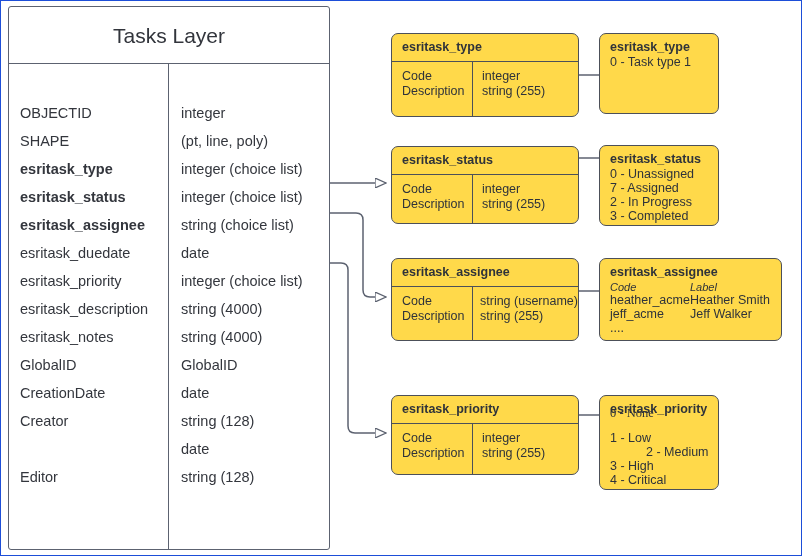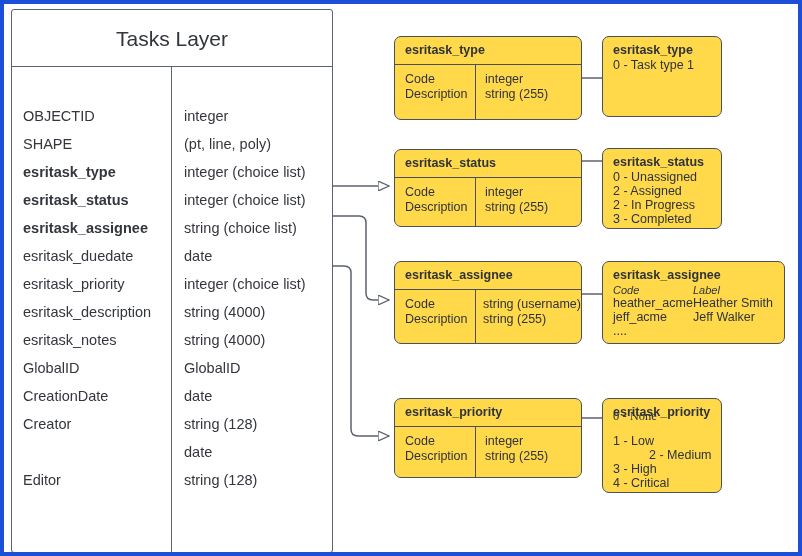--- a/index.html
+++ b/index.html
@@ -10,21 +10,21 @@
   body {
     font-family: "Liberation Sans", "DejaVu Sans", sans-serif;
     -webkit-font-smoothing: antialiased;
   }
   #canvas {
     position: relative;
     width: 802px;
     height: 556px;
     background: #ffffff;
     box-sizing: border-box;
-    border: 4px solid #1d4ed8;
+    border: 1px solid #1d4ed8;
     overflow: hidden;
   }
 
   
   .layer-table {
     position: absolute;
     left: 7px;
     top: 5px;
     width: 322px;
     height: 544px;
@@ -284,21 +284,21 @@
   </div>
 
   <div class="ybox" style="left:598px; top:32px; width:120px; height:81px;">
     <span class="vbox-line title" style="top:6px;">esritask_type</span>
     <span class="vbox-line" style="top:21px;text-align:right;">0 - Task type 1</span>
   </div>
 
   <div class="ybox" style="left:598px; top:144px; width:120px; height:81px;">
     <span class="vbox-line title" style="top:6px;">esritask_status</span>
     <span class="vbox-line" style="top:21px;">0 - Unassigned</span>
-    <span class="vbox-line" style="top:35px;">2 - Assigned</span>
+    <span class="vbox-line" style="top:35px;">7 - Assigned</span>
     <span class="vbox-line" style="top:49px;">2 - In Progress</span>
     <span class="vbox-line" style="top:63px;">3 - Completed</span>
   </div>
 
   <div class="ybox" style="left:598px; top:257px; width:183px; height:83px;">
     <span class="vbox-line title" style="top:6px;">esritask_assignee</span>
     <span class="vbox-col hdr" style="left:10px; top:21px;">Code</span>
     <span class="vbox-col hdr" style="left:90px; top:21px;">Label</span>
     <span class="vbox-col" style="left:10px; top:34px;">heather_acme</span>
     <span class="vbox-col" style="left:90px; top:34px;">Heather Smith</span>

